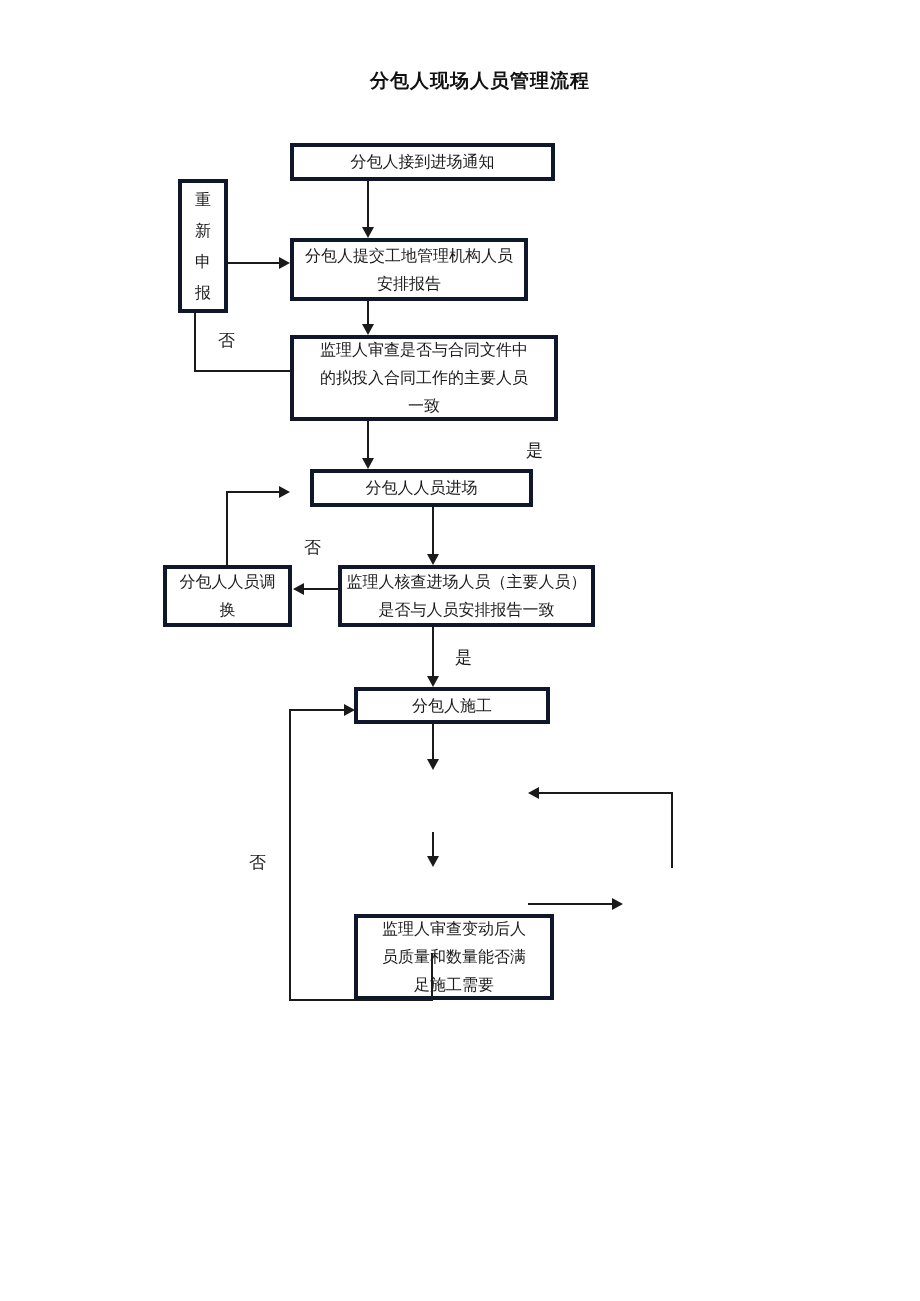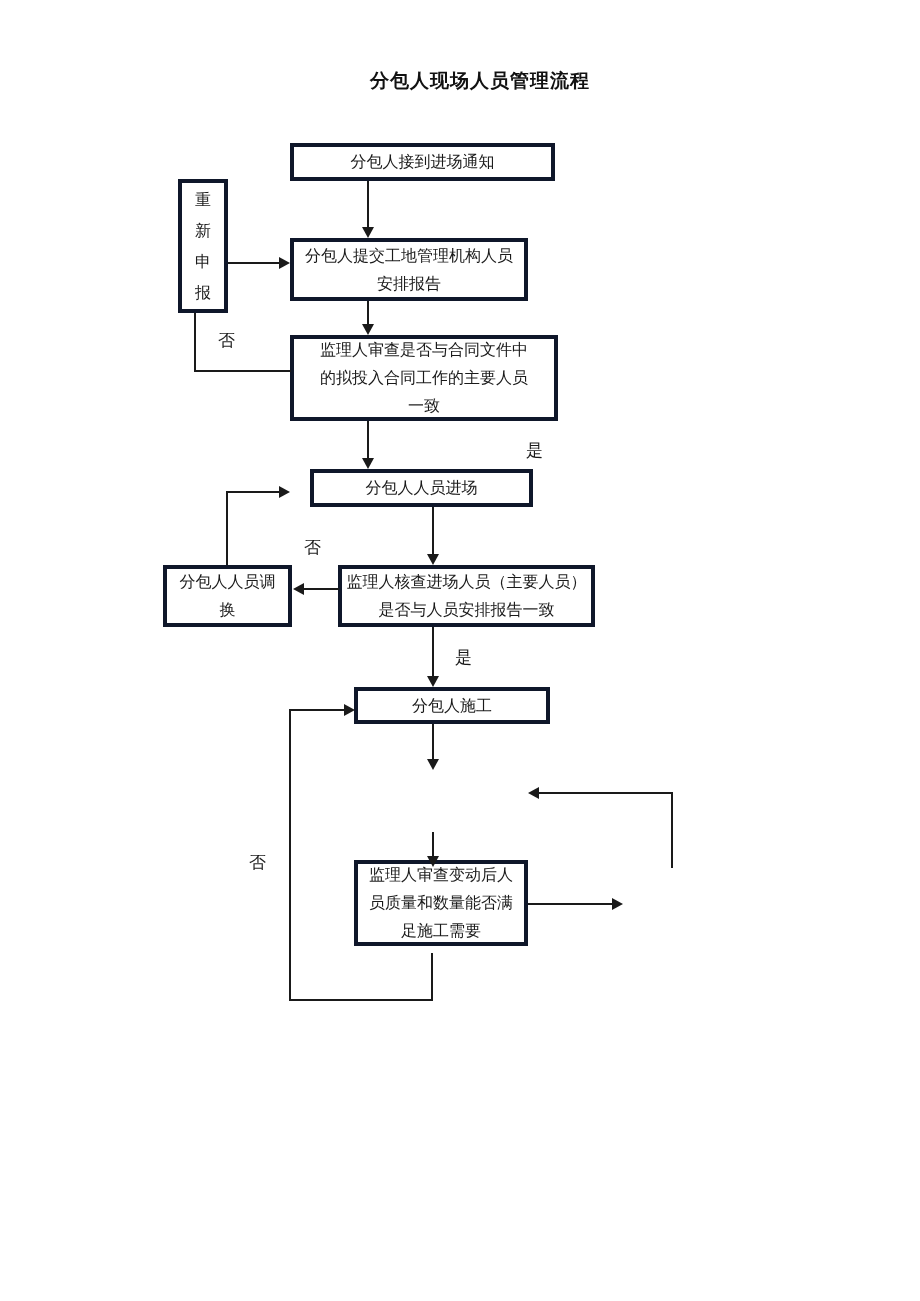--- a/index.html
+++ b/index.html
@@ -23,21 +23,21 @@
   
   .n-notice    { left:290px; top:143px; width:265px; height:38px; }
   .n-reapply   { left:178px; top:179px; width:50px;  height:134px; line-height:31px; }
   .n-submit    { left:290px; top:238px; width:238px; height:63px; }
   .n-review1   { left:290px; top:335px; width:268px; height:86px; line-height:28px; }
   .n-enter     { left:290px; top:469px; width:223px; height:38px;margin-left:20px; }
   .n-swap      { left:163px; top:565px; width:129px; height:62px; }
   .n-verify    { left:338px; top:565px; width:257px; height:62px;font-family:Liberation Serif, serif; }
   .n-construct { left:354px; top:687px; width:196px; height:37px;justify-content:center; }
   .n-report    { left:335px; top:770px; width:193px; height:62px; }
-  .n-review2   { left:354px; top:860px; width:174px; height:86px; }
+  .n-review2   { left:354px; top:914px; width:200px; height:86px; }
   .n-rearrange { left:623px; top:868px; width:129px; height:85px; align-items:flex-start; padding-top:10px; }
   
   .line { position:absolute; background:#1a1a1a; }
   .l-a1   { left:367px; top:181px; width:2px;  height:47px; }
   .l-a2   { left:367px; top:301px; width:2px;  height:24px; }
   .l-a3   { left:367px; top:421px; width:2px;  height:38px; }
   .l-a4v  { left:194px; top:313px; width:2px;  height:59px; }
   .l-a4h  { left:194px; top:370px; width:97px; height:2px;  }
   .l-a5   { left:228px; top:262px; width:52px; height:2px;  }
   .l-a6   { left:432px; top:507px; width:2px;  height:48px; }

